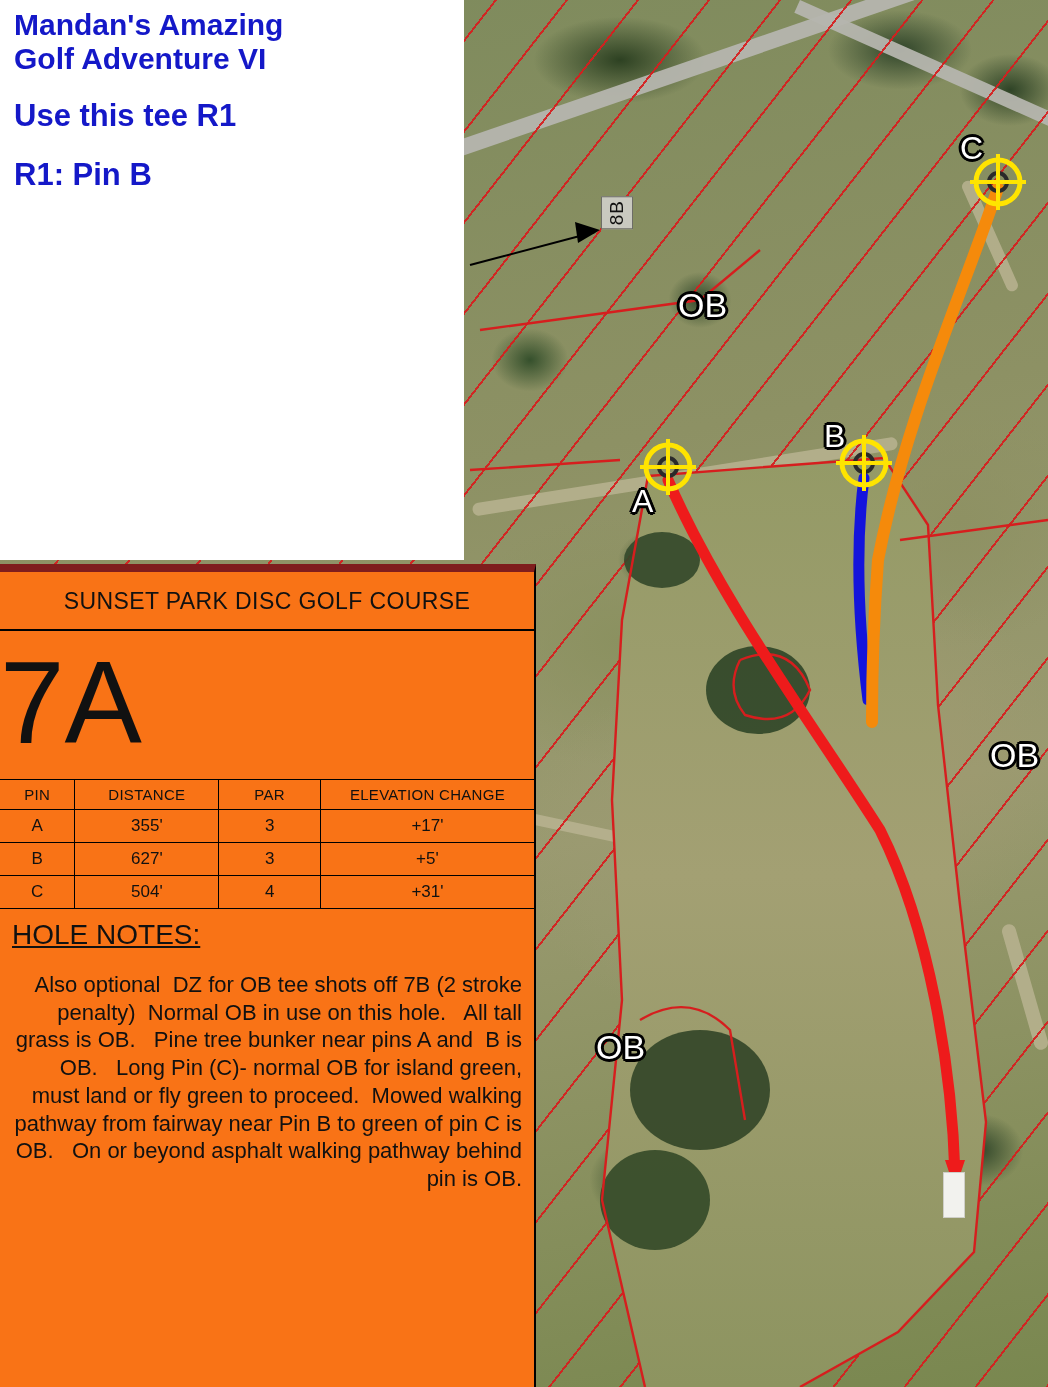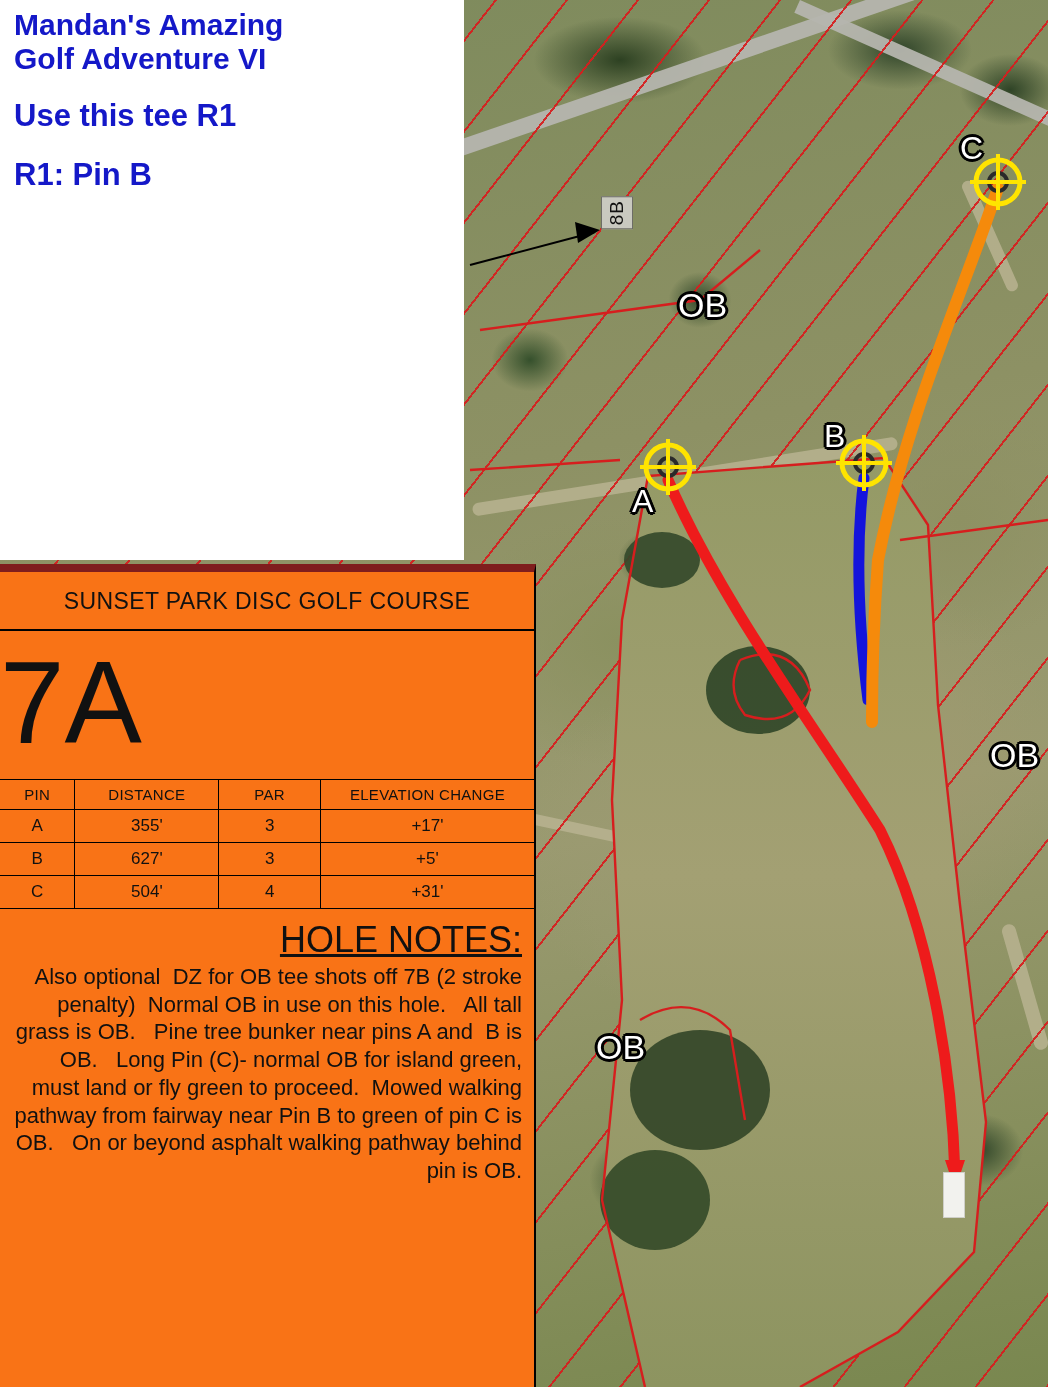--- a/index.html
+++ b/index.html
@@ -168,24 +168,23 @@
   table.scores th:nth-child(2), table.scores td:nth-child(2){ width:27%;margin-top:22px; }
   table.scores th:nth-child(3), table.scores td:nth-child(3){ width:19%; }
   table.scores tr td:first-child, table.scores tr th:first-child { border-left:none; }
   table.scores tr td:last-child, table.scores tr th:last-child { border-right:none; }
 
   #hole-notes {
     padding:10px 12px 0 12px;
     color:#111;
   }
   #hole-notes .title {
-    font-size:36px;
+    font-size:28px;
     text-decoration:underline;
-    margin-bottom:2px;
-    text-align:right;
+    margin-bottom:20px;
   }
   #hole-notes .body {
     font-size:22px;
     line-height:1.26;
     white-space:pre-wrap;
     text-align:right;
   }
 </style>
 </head>
 <body>

